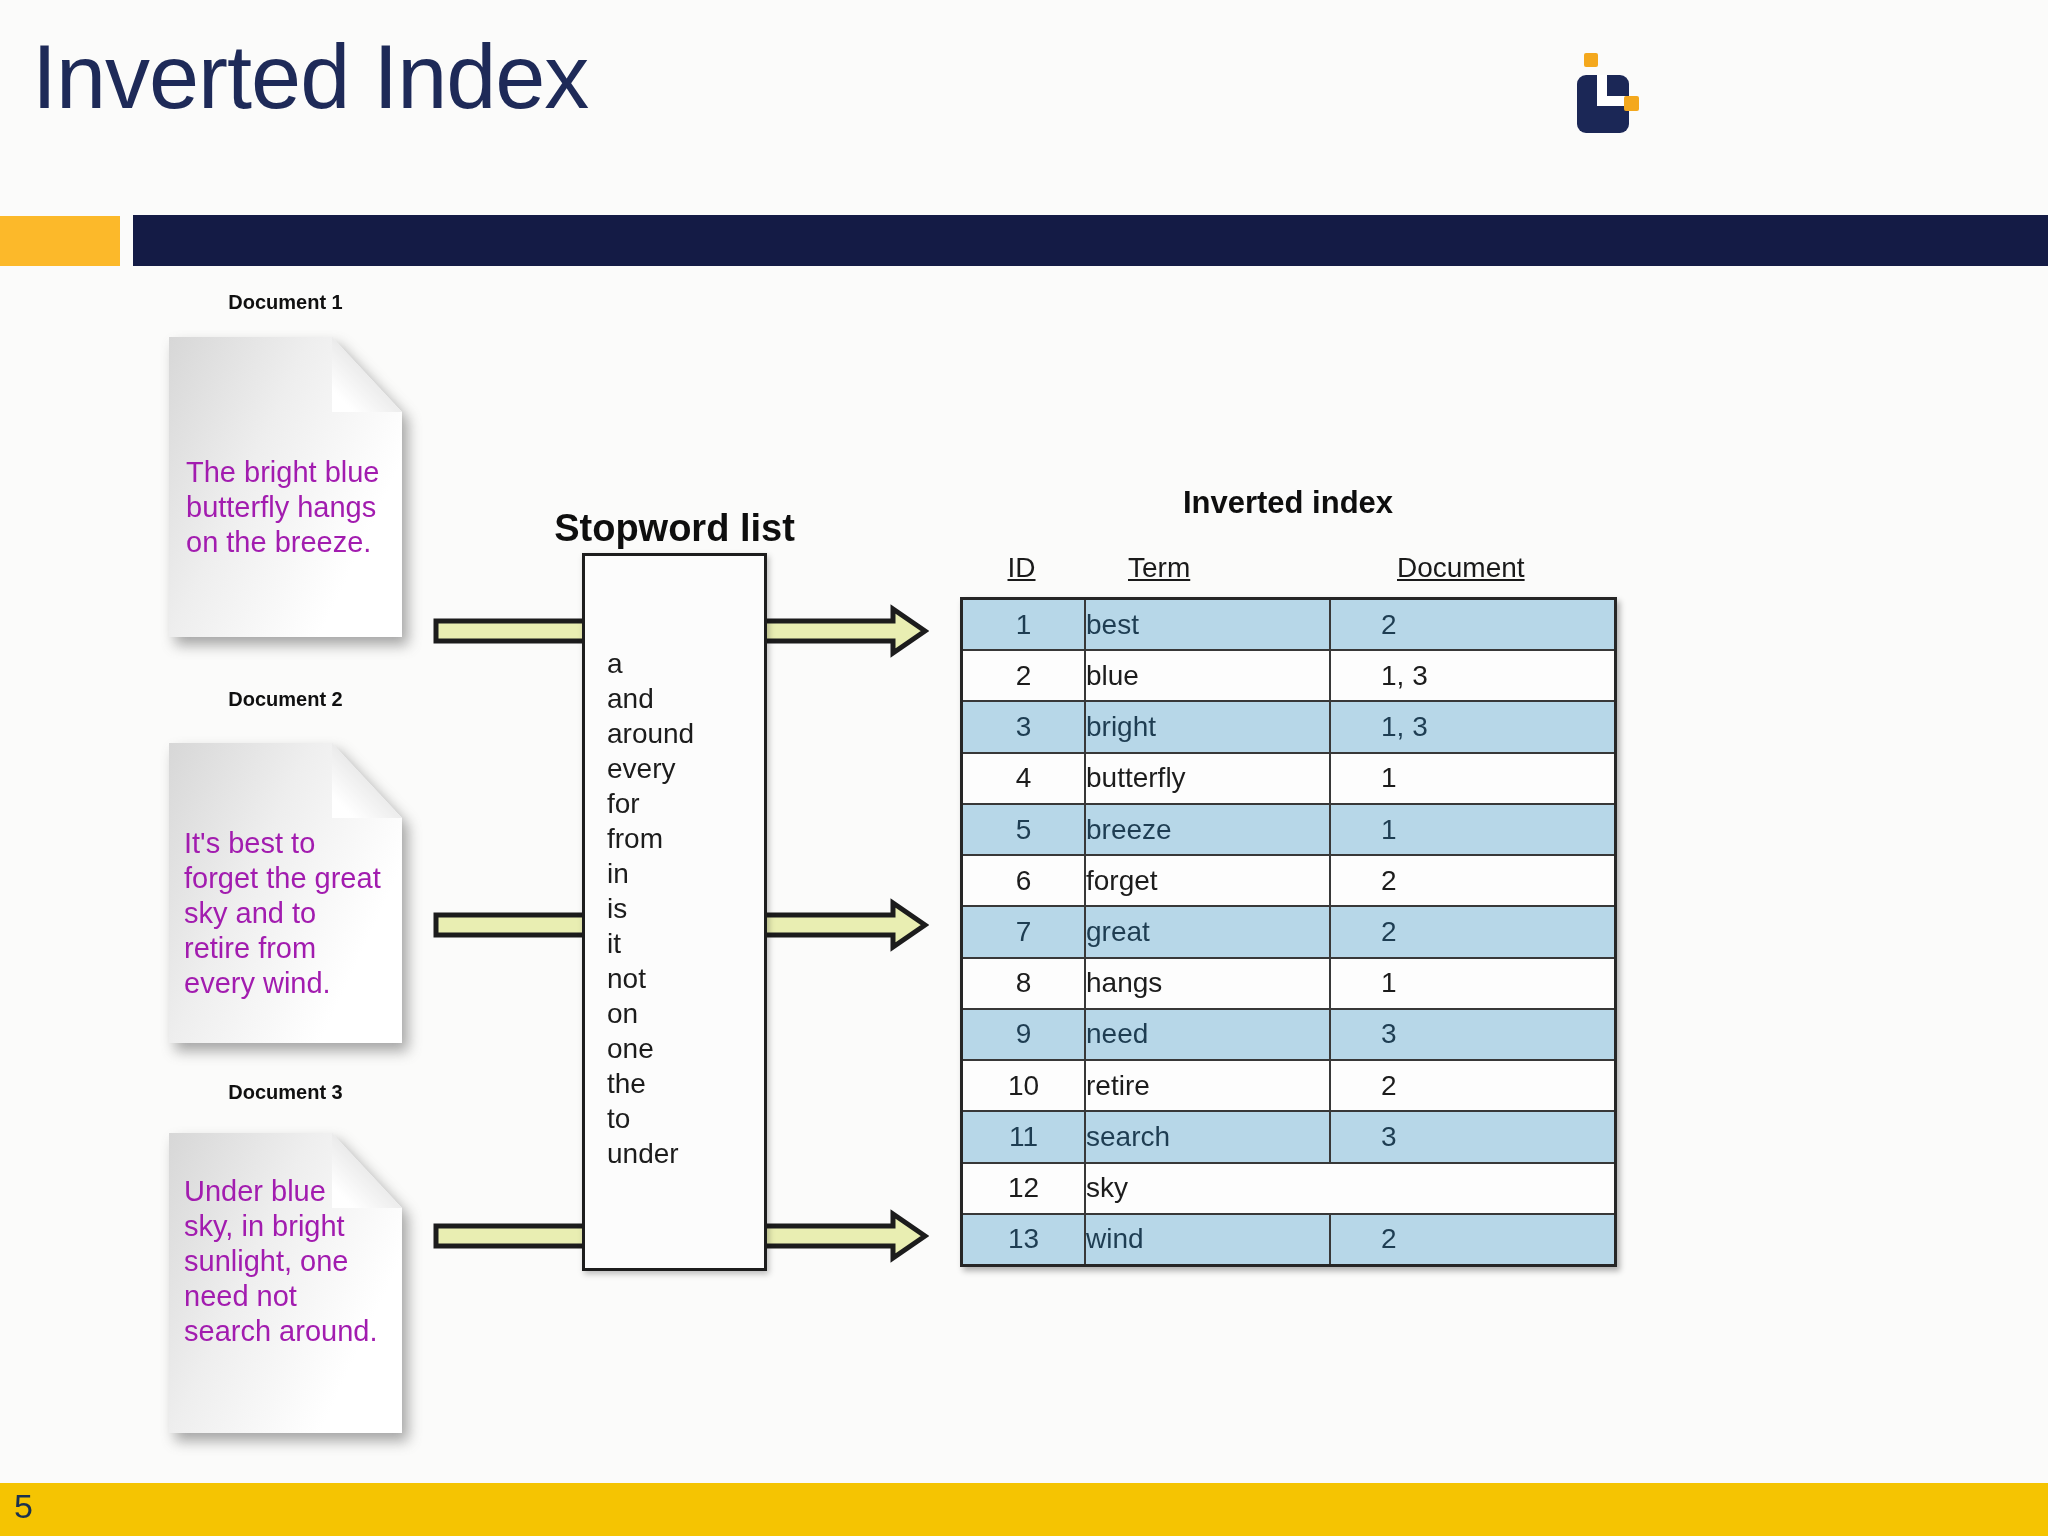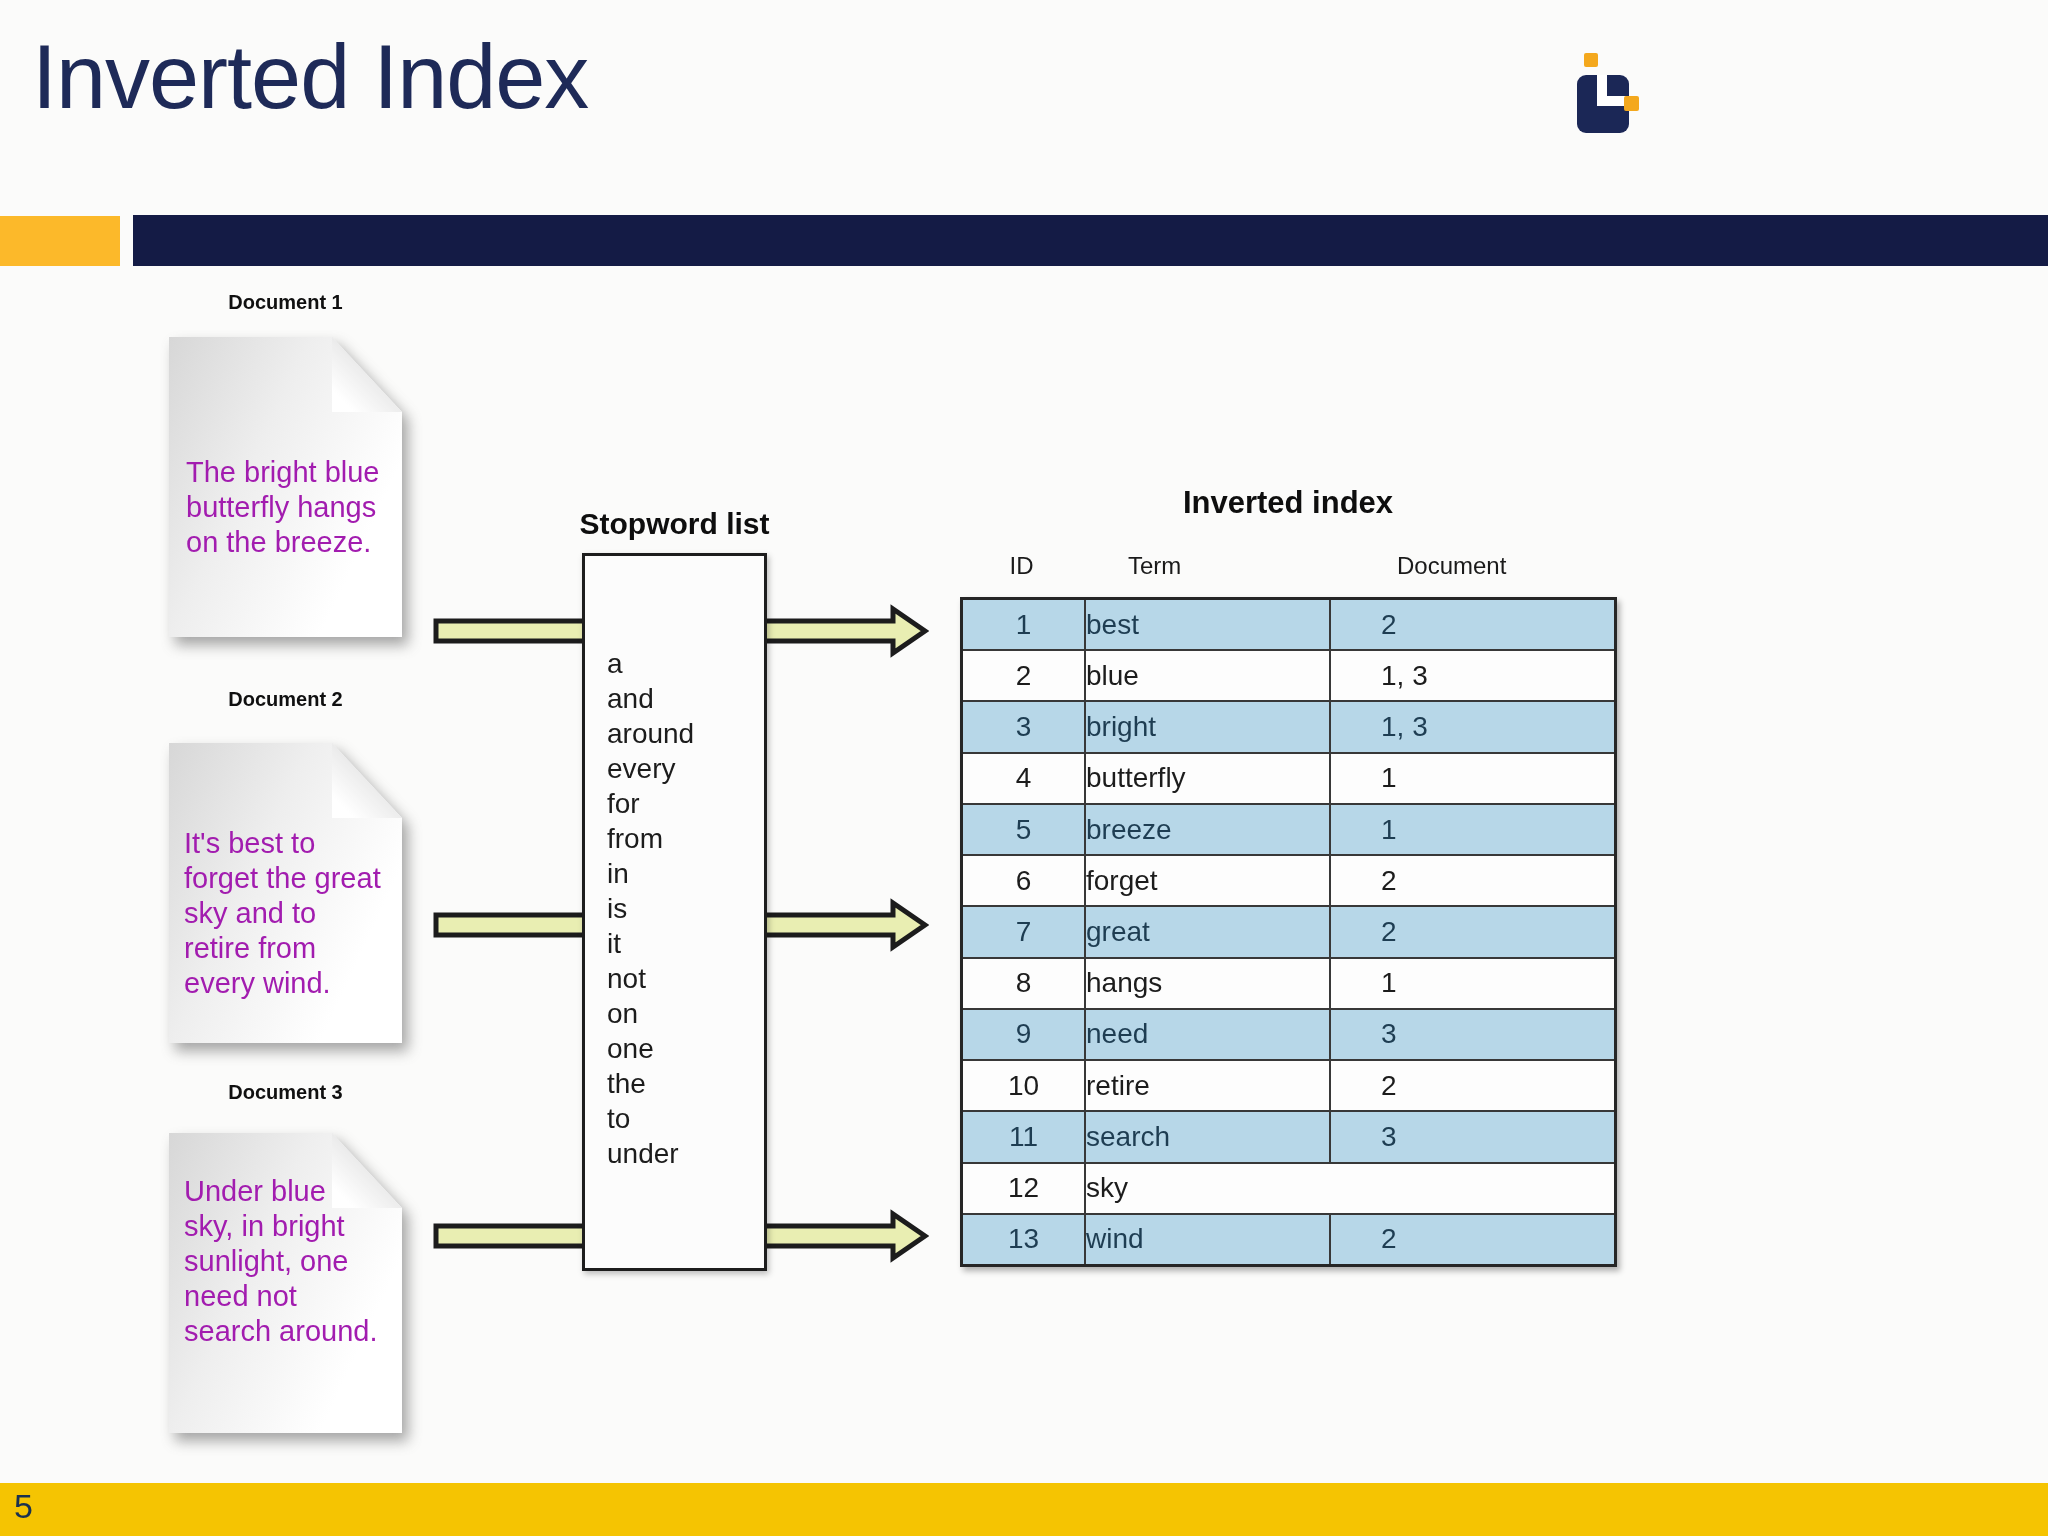--- a/index.html
+++ b/index.html
@@ -32,32 +32,32 @@
     background:linear-gradient(115deg,#d7d7d7 0%,#eeeeee 38%,#ffffff 78%);
     clip-path:polygon(0 0,70% 0,100% 25%,100% 100%,0 100%);
   }
   .doc-fold{
     position:absolute;right:0;top:0;width:70px;height:75px;
     clip-path:polygon(0 0,100% 100%,0 100%);
     background:linear-gradient(225deg,#b9b9b9 4%,#e9e9e9 45%,#ffffff 85%);
   }
   .doc-text{position:absolute;font-size:29px;line-height:35px;color:#a21caf;white-space:nowrap;}
   
-  .stopword-title{position:absolute;left:532px;top:507px;width:285px;text-align:center;font-size:30px;font-weight:bold;color:#0e0e0e;}
+  .stopword-title{position:absolute;left:532px;top:507px;width:285px;text-align:center;font-size:38px;font-weight:bold;color:#0e0e0e;}
   .stopword-box{
     position:absolute;left:582px;top:553px;width:185px;height:718px;z-index:5;
     background:#fcfcfc;border:3px solid #1d1d1d;box-sizing:border-box;
     box-shadow:2px 3px 6px rgba(0,0,0,.25);
   }
   .stopword-items{position:absolute;left:22px;top:90px;font-size:28px;line-height:35px;color:#1c1c1c;}
   
   .flow-arrow{position:absolute;left:433px;width:496px;height:70px;z-index:3;}
   
   .ii-title{position:absolute;left:1088px;top:485px;width:400px;text-align:center;font-size:31px;font-weight:bold;color:#0e0e0e;}
-  .ii-col-header{position:absolute;top:552px;font-size:24px;color:#1a1a1a;}
+  .ii-col-header{position:absolute;top:552px;font-size:28px;color:#1a1a1a;text-decoration:underline;}
   .ii-col-id{left:960px;width:123px;text-align:center;}
   .ii-col-term{left:1128px;}
   .ii-col-doc{left:1377px;margin-left:20px;}
   .ii-table{
     position:absolute;left:960px;top:597px;width:657px;height:670px;z-index:4;
     border:3px solid #262626;box-sizing:border-box;background:#fff;
     display:flex;flex-direction:column;box-shadow:3px 4px 6px rgba(0,0,0,.3);
   }
   .ii-row{flex:1;display:flex;border-bottom:2px solid #383838;}
   .ii-row:last-child{border-bottom:none;}

